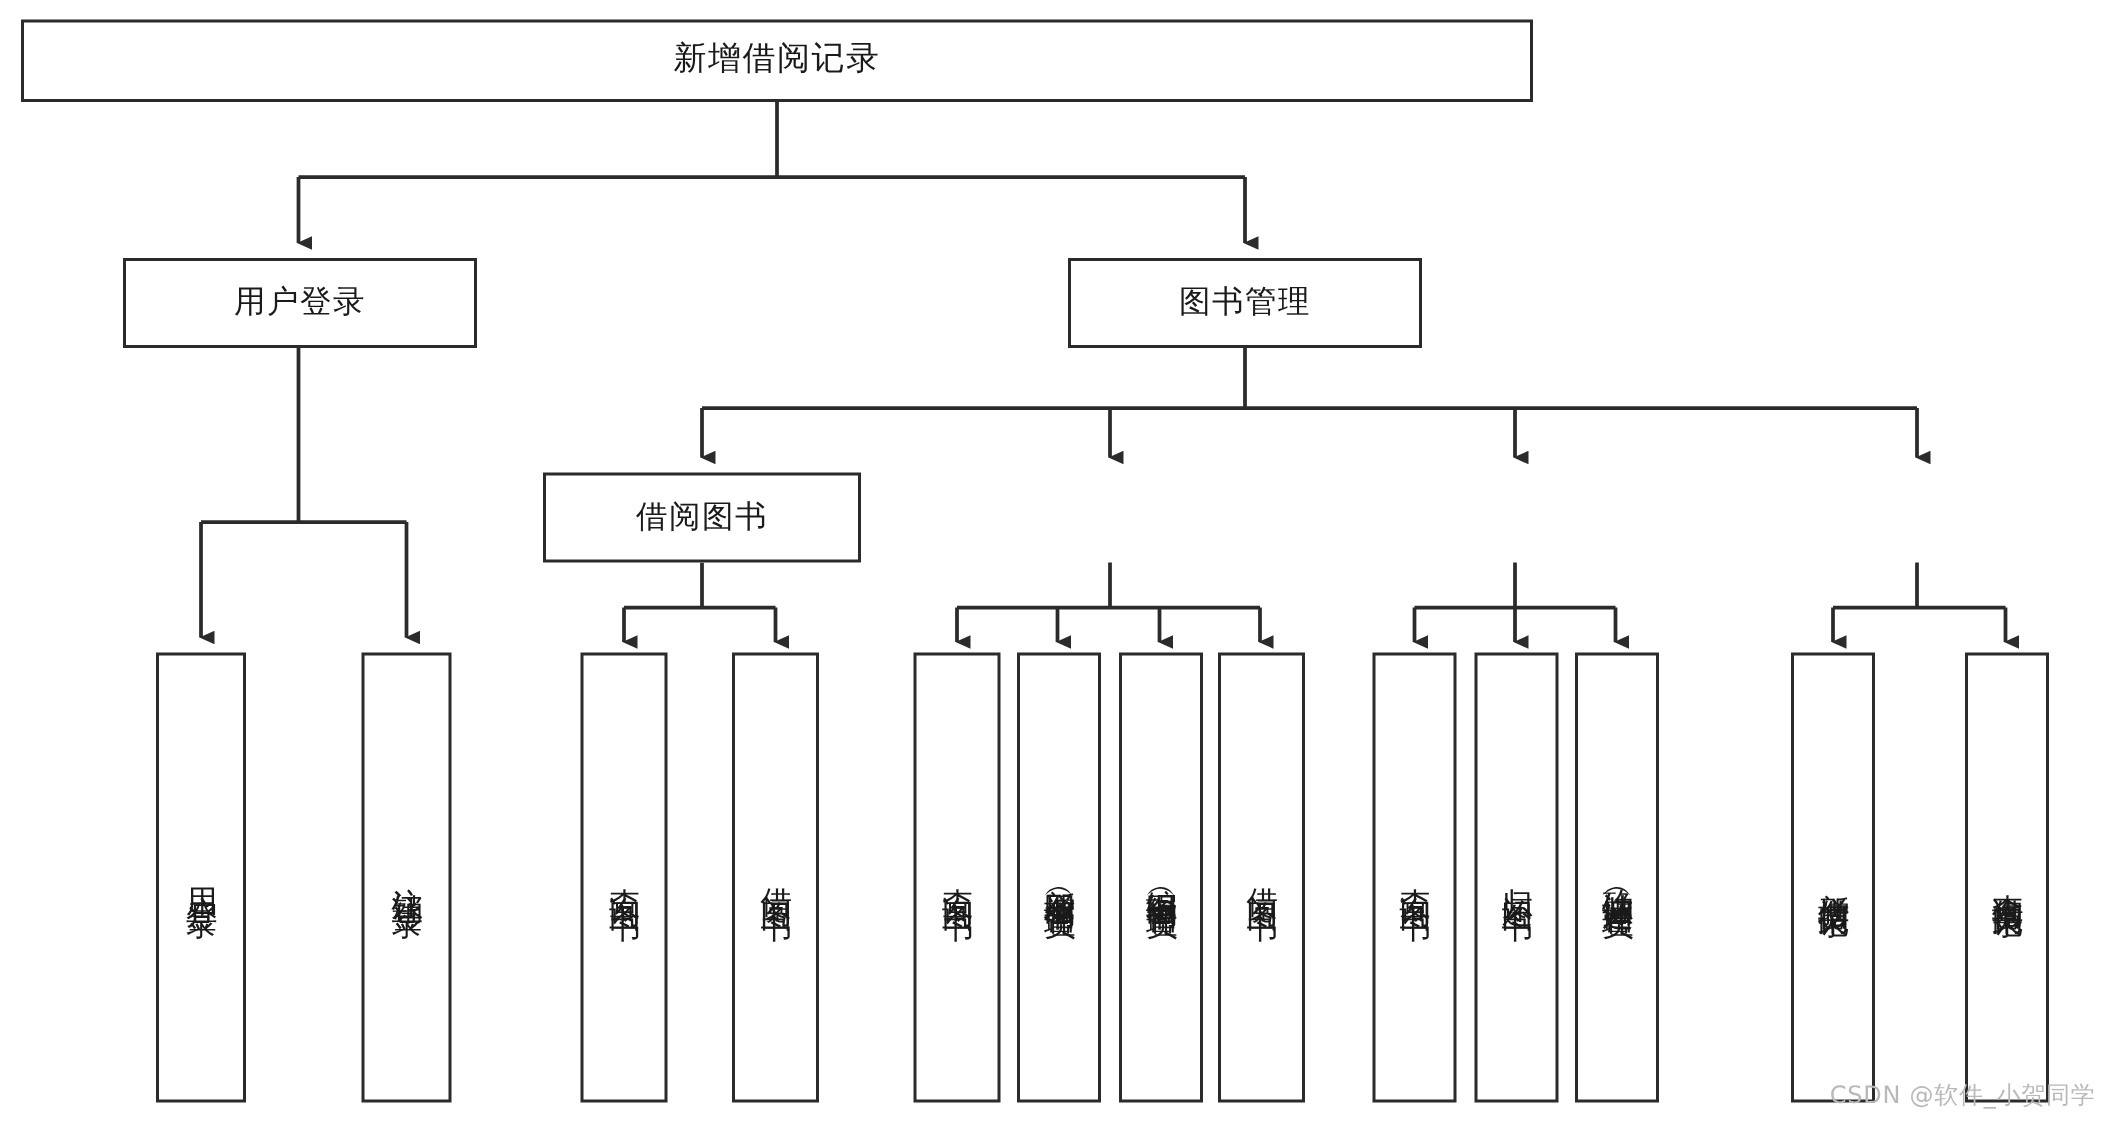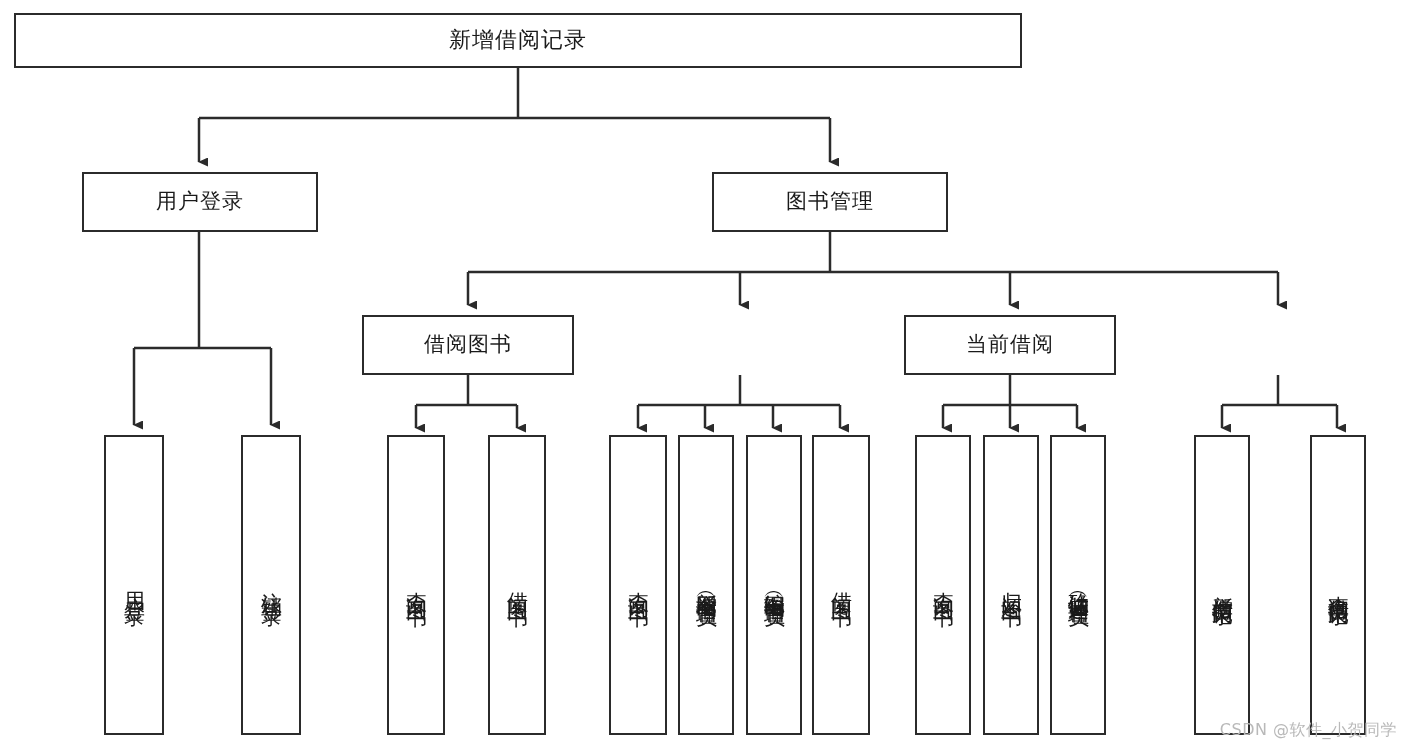--- a/index.html
+++ b/index.html
@@ -118,21 +118,20 @@
       <path d="M1337,405 L1337,428" marker-end="url(#arw)"></path>
     </g>
   </svg>
 
   <div class="node horiz title" style="left:14px; top:13px; width:1008px; height:55px;">新增借阅记录</div>
 
   <div class="node horiz" style="left:82px; top:172px; width:236px; height:60px;">用户登录</div>
   <div class="node horiz" style="left:712px; top:172px; width:236px; height:60px;">图书管理</div>
 
   <div class="node horiz" style="left:362px; top:315px; width:212px; height:60px;">借阅图书</div>
-  <div class="node horiz" style="left:904px; top:315px; width:212px; height:60px;">当前借阅</div>
 
   <div class="node vert" style="left:104px; top:435px; width:60px; height:300px;">用户登录</div>
   <div class="node vert" style="left:241px; top:435px; width:60px; height:300px;">注销登录</div>
 
   <div class="node vert" style="left:387px; top:435px; width:58px; height:300px;">查询图书</div>
   <div class="node vert" style="left:488px; top:435px; width:58px; height:300px;">借阅图书</div>
 
   <div class="node vert" style="left:609px; top:435px; width:58px; height:300px;">查询图书</div>
   <div class="node vert tight" style="left:678px; top:435px; width:56px; height:300px;">新增图书（管理员）</div>
   <div class="node vert tight" style="left:746px; top:435px; width:56px; height:300px;">编辑图书（管理员）</div>

